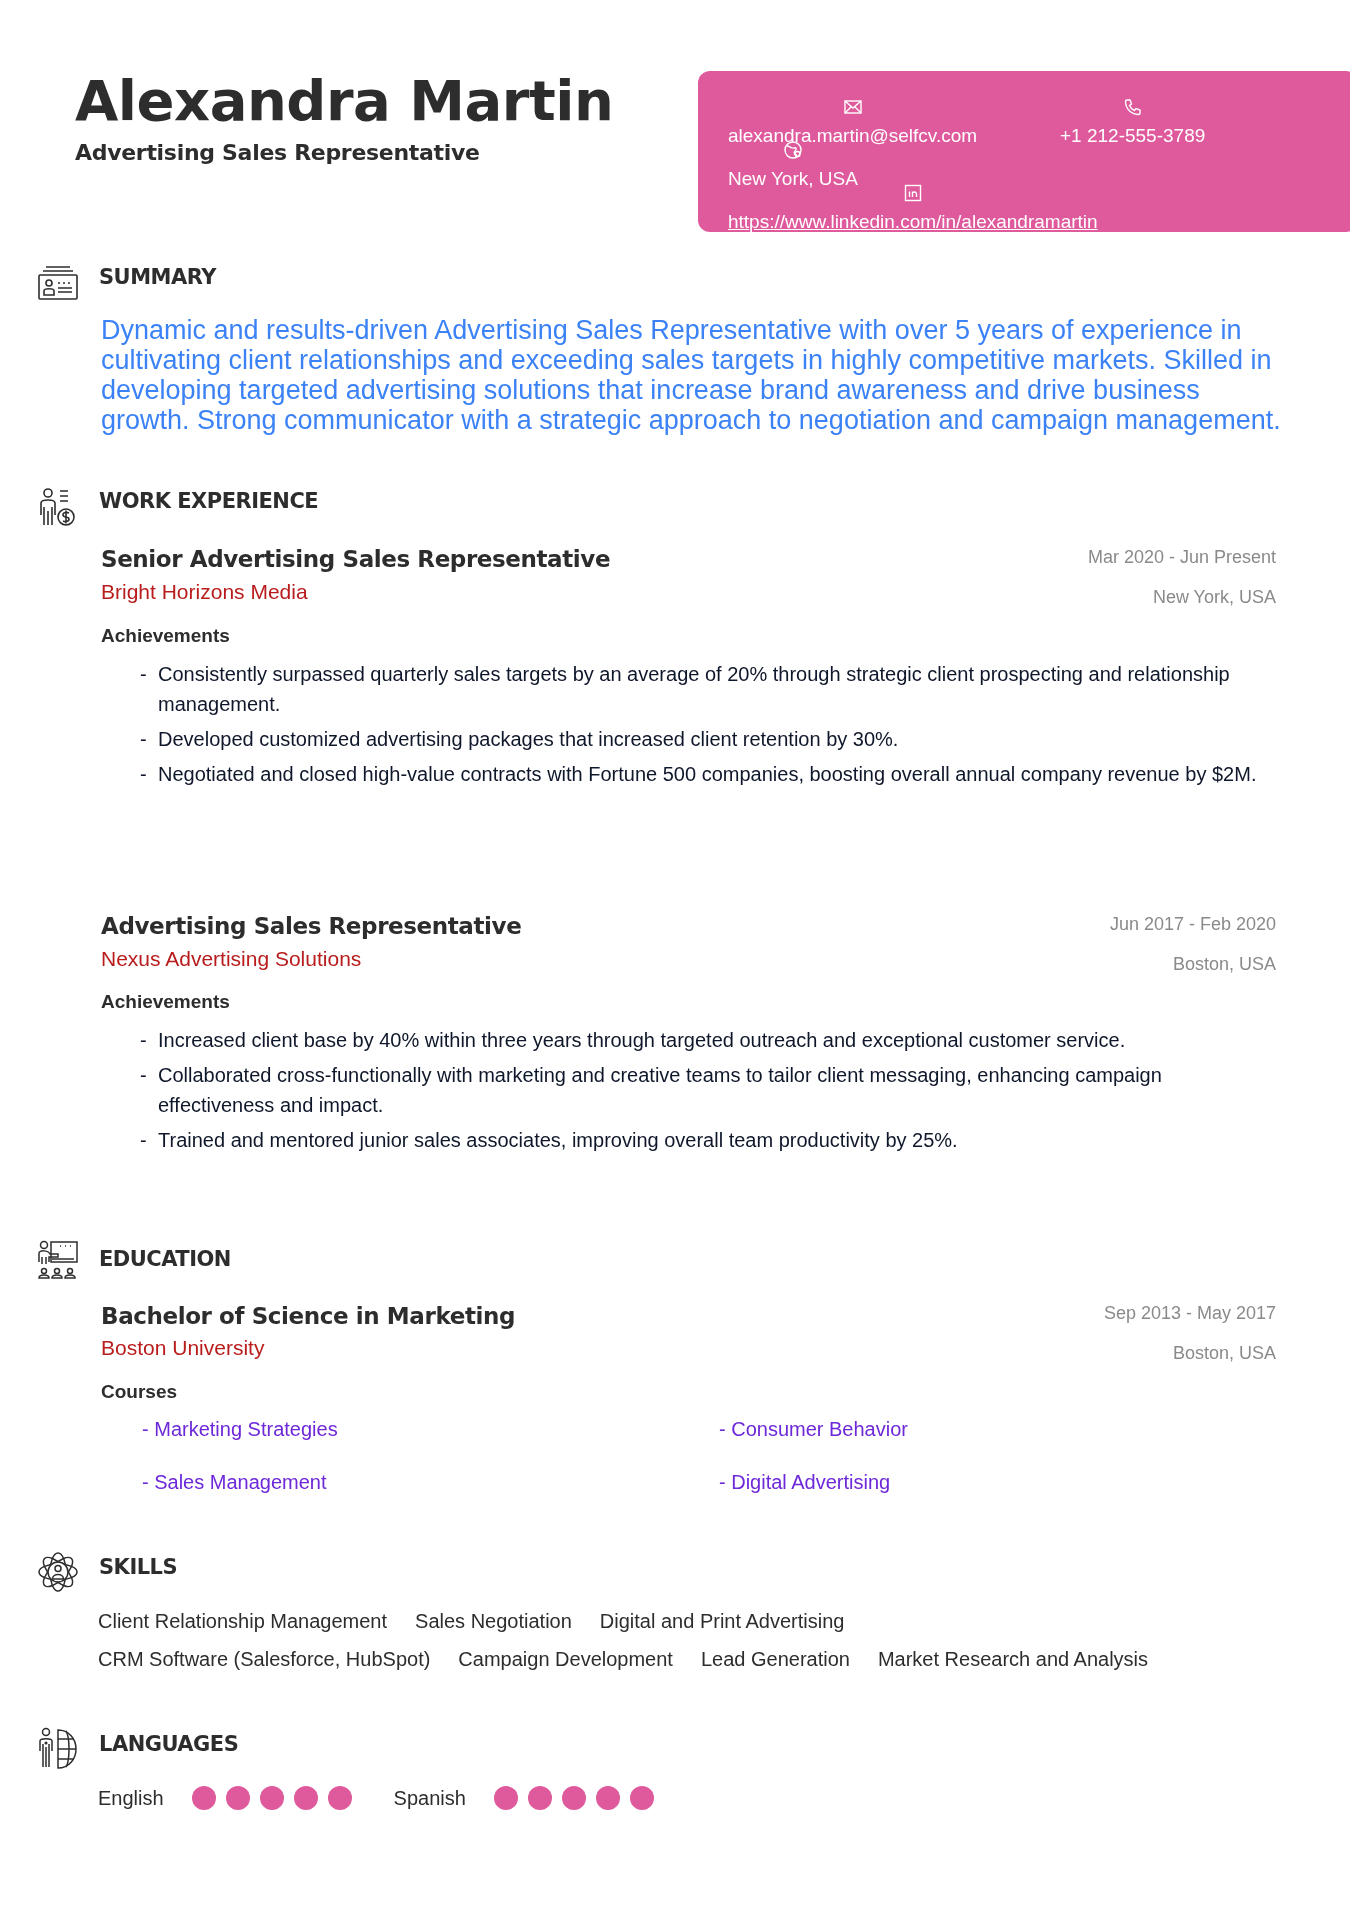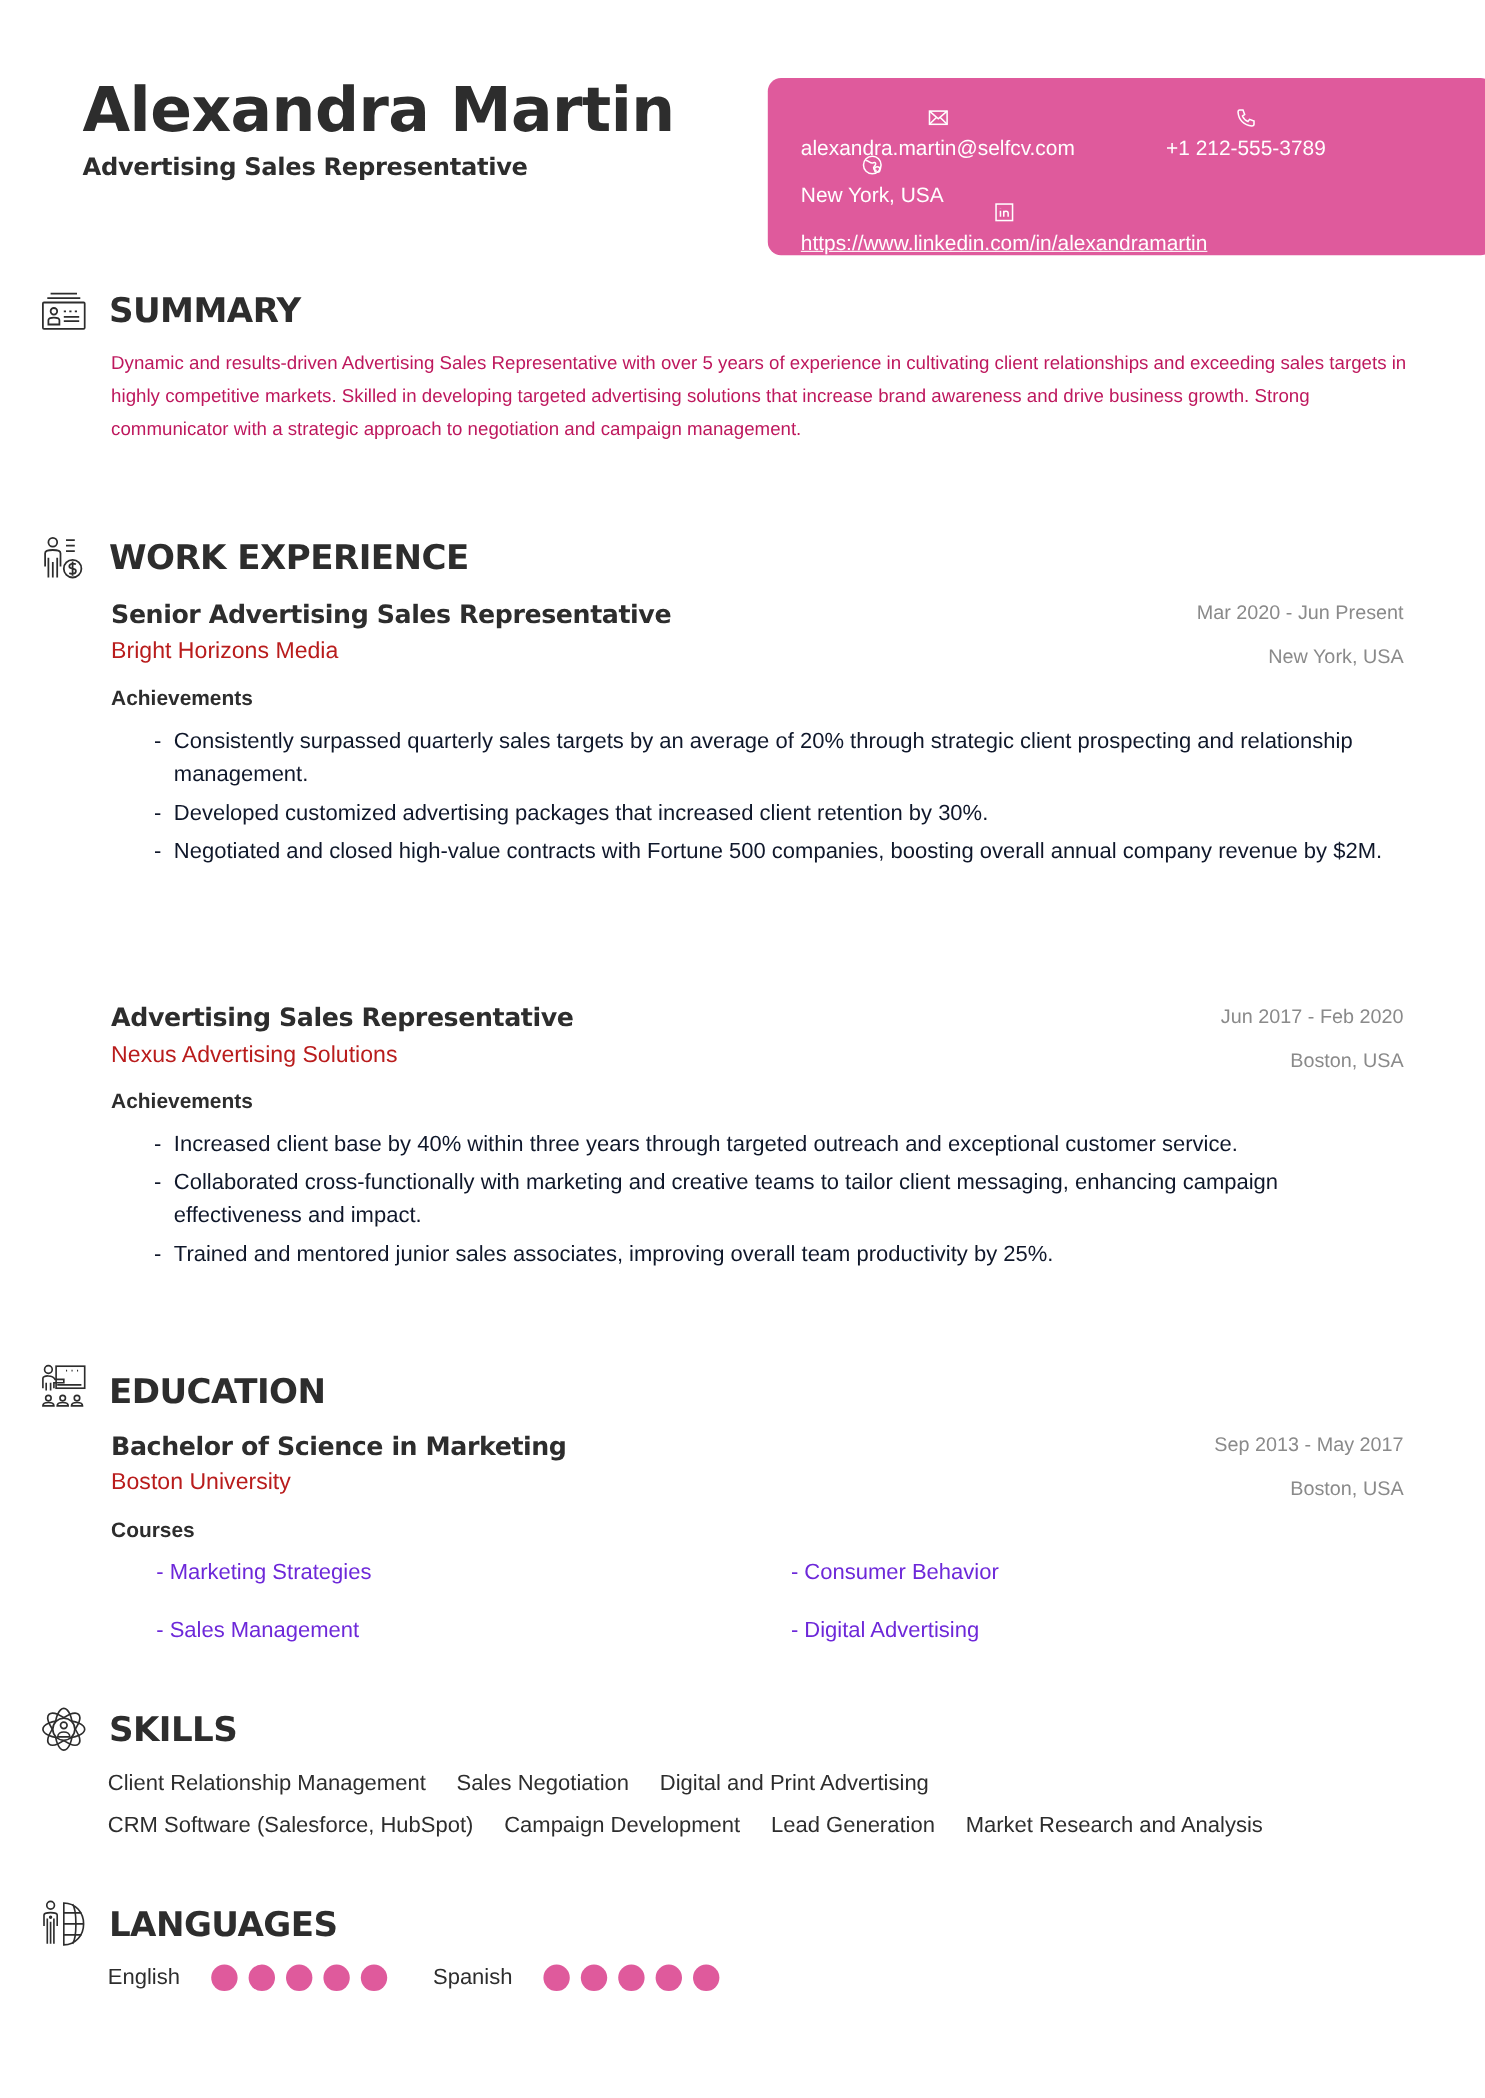--- a/index.html
+++ b/index.html
@@ -8,23 +8,23 @@
 
   .name { position: absolute; left: 75px; top: 68px; font-size: 56px; font-weight: 700; letter-spacing: -0.5px; color: #2d2d2d; font-family: "DejaVu Sans", sans-serif; }
   .jobtitle { position: absolute; left: 75px; top: 140px; font-size: 22px; font-weight: 700; color: #2d2d2d; font-family: "DejaVu Sans", sans-serif; letter-spacing: -0.3px; }
 
   .contact-box { position: absolute; left: 698px; top: 71px; width: 660px; height: 161px; background: #df5a9c; border-radius: 12px; color: #ffffff; font-size: 19px; }
   .contact-row { position: absolute; display: flex; align-items: center; gap: 8px; flex-direction: column; }
   .contact-row svg { width: 20px; height: 20px; flex: none; }
   .contact-link { color: #ffffff; text-decoration: underline; }
 
   .section-icon { position: absolute; left: 36px; width: 44px; height: 44px; }
-  .section-title { position: absolute; left: 99px; font-size: 31px; font-weight: 700; color: #2d2d2d; font-family: "DejaVu Sans", sans-serif; letter-spacing: -0.5px; }
+  .section-title { position: absolute; left: 99px; font-size: 21px; font-weight: 700; color: #2d2d2d; font-family: "DejaVu Sans", sans-serif; letter-spacing: -0.5px; }
 
-  .body-text { position: absolute; left: 101px; width: 1180px; font-size: 17px; line-height: 30px; color: #be185d; }
+  .body-text { position: absolute; left: 101px; width: 1180px; font-size: 27px; line-height: 30px; color: #3b82f6; }
 
   .role { position: absolute; left: 101px; font-size: 23px; font-weight: 700; color: #2d2d2d; font-family: "DejaVu Sans", sans-serif; letter-spacing: -0.4px; }
   .company { position: absolute; left: 101px; font-size: 21px; color: #b91c1c; }
   .meta-right { position: absolute; right: 74px; font-size: 18px; color: #8a8a8a; text-align: right; }
   .subhead { position: absolute; left: 101px; font-size: 19px; color: #2d2d2d; font-weight: 600; }
 
   .bullets { position: absolute; left: 140px; width: 1140px; font-size: 20px; line-height: 30px; color: #0f172a; list-style: none; }
   .bullets li { position: relative; padding-left: 18px; margin-bottom: 5px; }
   .bullets li::before { content: "-"; position: absolute; left: 0; top: 0; }
 

